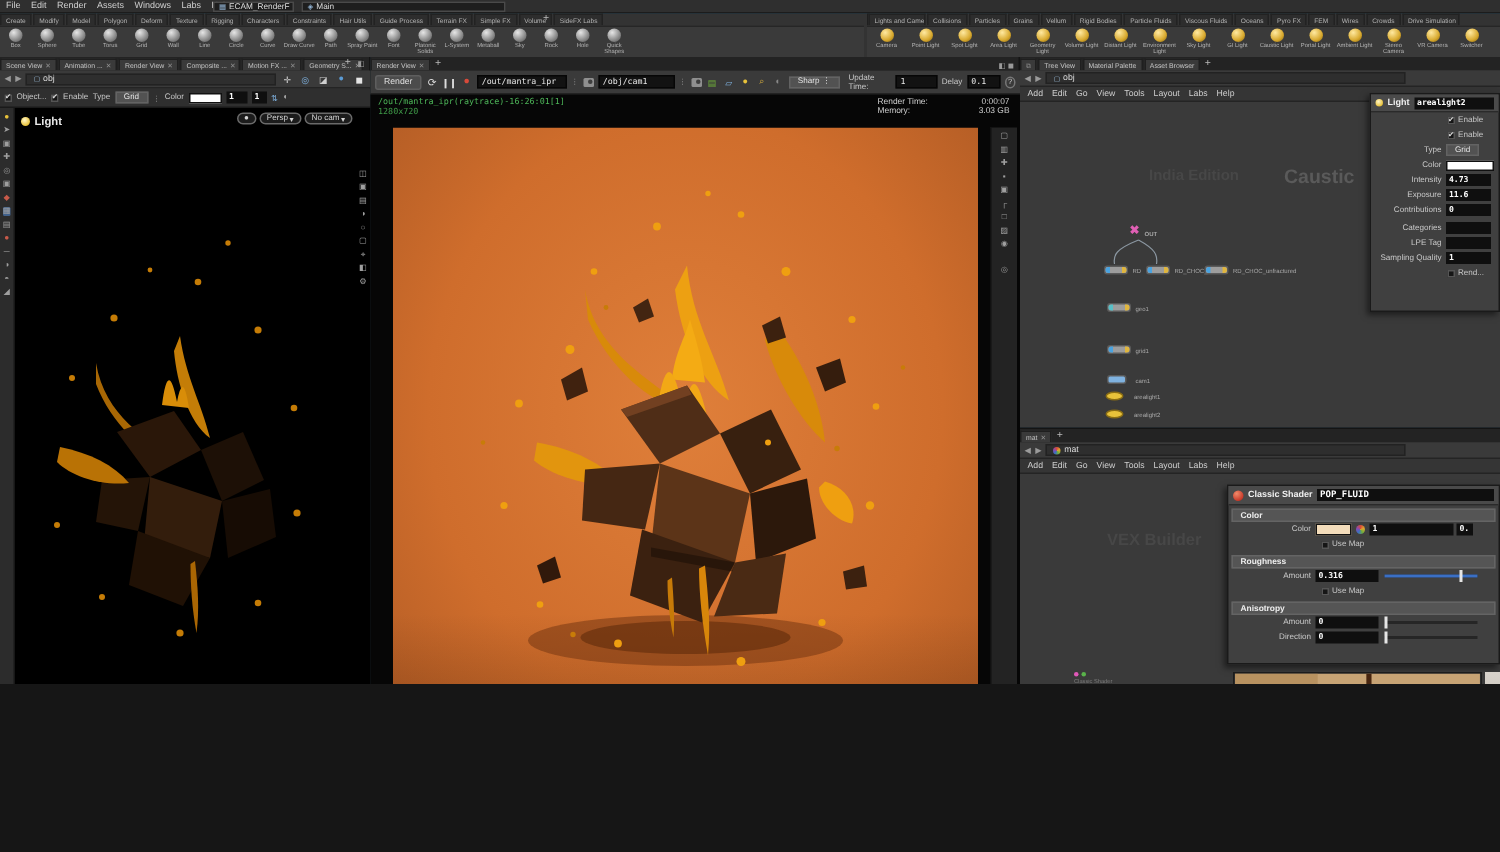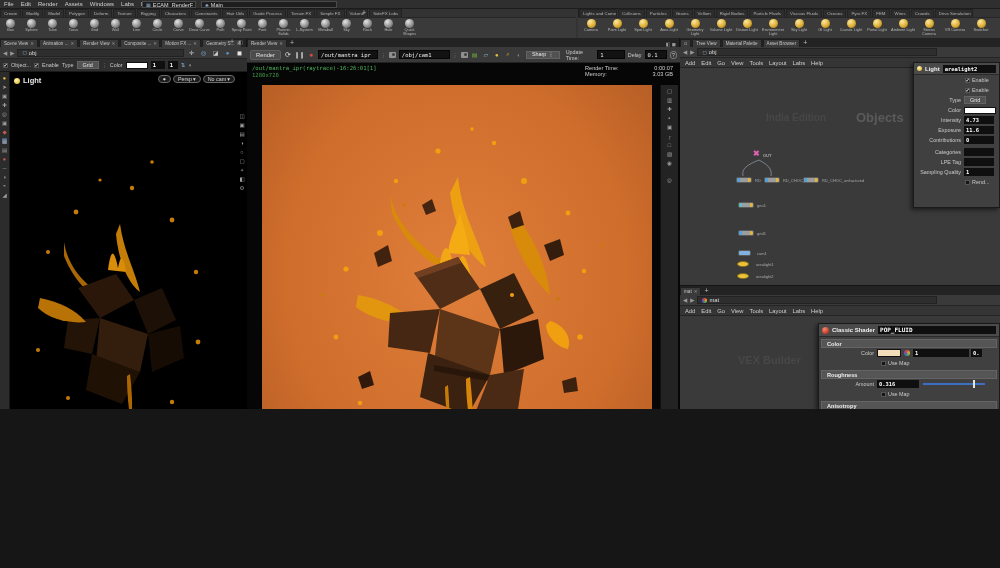--- a/index.html
+++ b/index.html
@@ -1,17 +1,17 @@
 <!DOCTYPE html>
 <html><head>
 <meta charset="utf-8">
 <style>
   *{margin:0;padding:0;box-sizing:border-box}
   html,body{background:#161616}
-  .screen{position:relative;width:1000px;height:409px;overflow:hidden;background:#0369a1;
+  .screen{position:relative;width:1000px;height:456px;overflow:hidden;background:#0369a1;
     font-family:"Liberation Sans",sans-serif;color:#c8c8c8;-webkit-font-smoothing:antialiased}
   .abs{position:absolute}
   em,b,i{font-style:normal;font-weight:inherit}
   
   .menubar{left:0;top:0;width:1000px;height:9px;background:#2f2f2f;border-bottom:1px solid #1c1c1c;display:flex;align-items:center}
   .menus{display:flex;gap:7px;padding-left:4px;font-size:6px;color:#cfcfcf}
   .menu-item{cursor:default}
   .mchip{position:absolute;top:1px;height:7px;background:#1e1e1e;border:1px solid #4a4a4a;display:flex;align-items:center;gap:2px;font-size:5.5px;color:#ddd;padding:0 3px;overflow:hidden;white-space:nowrap}
   .mchip .ic{font-size:5px;color:#8fb0d0}
   
@@ -623,21 +623,21 @@
         <span class="menu-item"><em>Go</em></span>
         <span class="menu-item"><em>View</em></span>
         <span class="menu-item"><em>Tools</em></span>
         <span class="menu-item"><em>Layout</em></span>
         <span class="menu-item"><em>Labs</em></span>
         <span class="menu-item"><em>Help</em></span>
       </div>
 
     <div class="abs" style="left:0;top:30px;width:320px;height:217px;background:#3a3a3a;overflow:hidden">
       <div class="abs watermark" style="left:86px;top:44px;font-size:10px">India Edition</div>
-      <div class="abs watermark" style="left:176px;top:42px;font-size:13px;color:#5a5a5a">Objects</div>
+      <div class="abs watermark" style="left:176px;top:42px;font-size:13px;color:#5a5a5a">Caustic</div>
 
       <svg class="abs" style="left:0;top:0" width="320" height="217" viewBox="0 0 320 217">
         <path d="M79,92 C64,98 62,102 63,108 M79,92 C90,98 92,102 91,108" stroke="#8a96a0" stroke-width="0.8" fill="none"></path>
       </svg>
 
       <span class="pinknode" style="left:73px;top:82px">✖<em>OUT</em></span>
       <span class="hnode" style="left:56px;top:109px">
           <i></i>
           <b></b>
           <em>RD</em>

